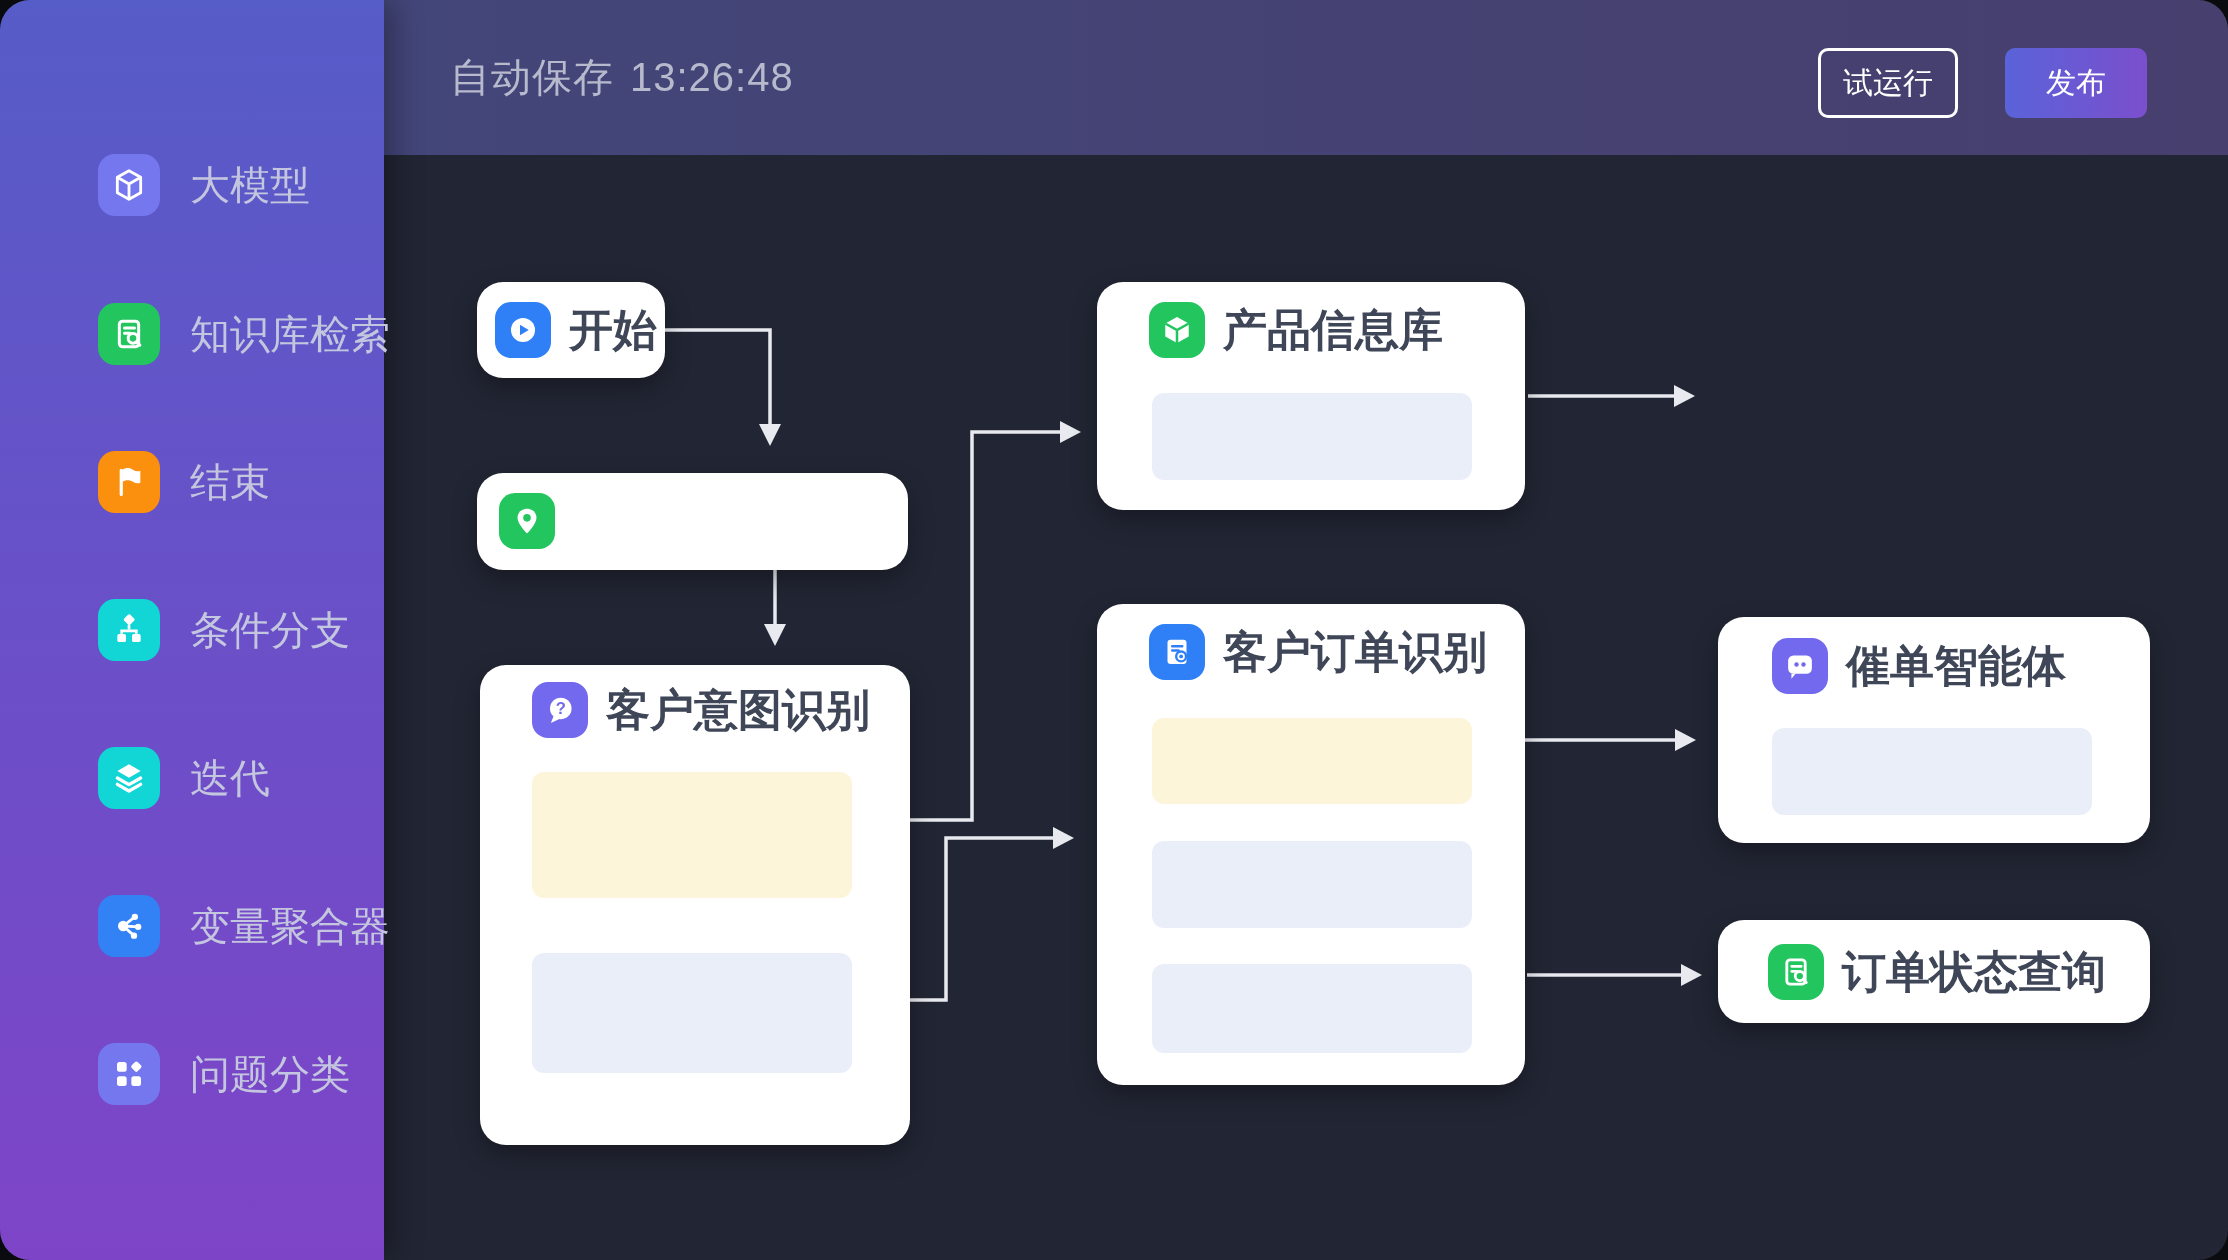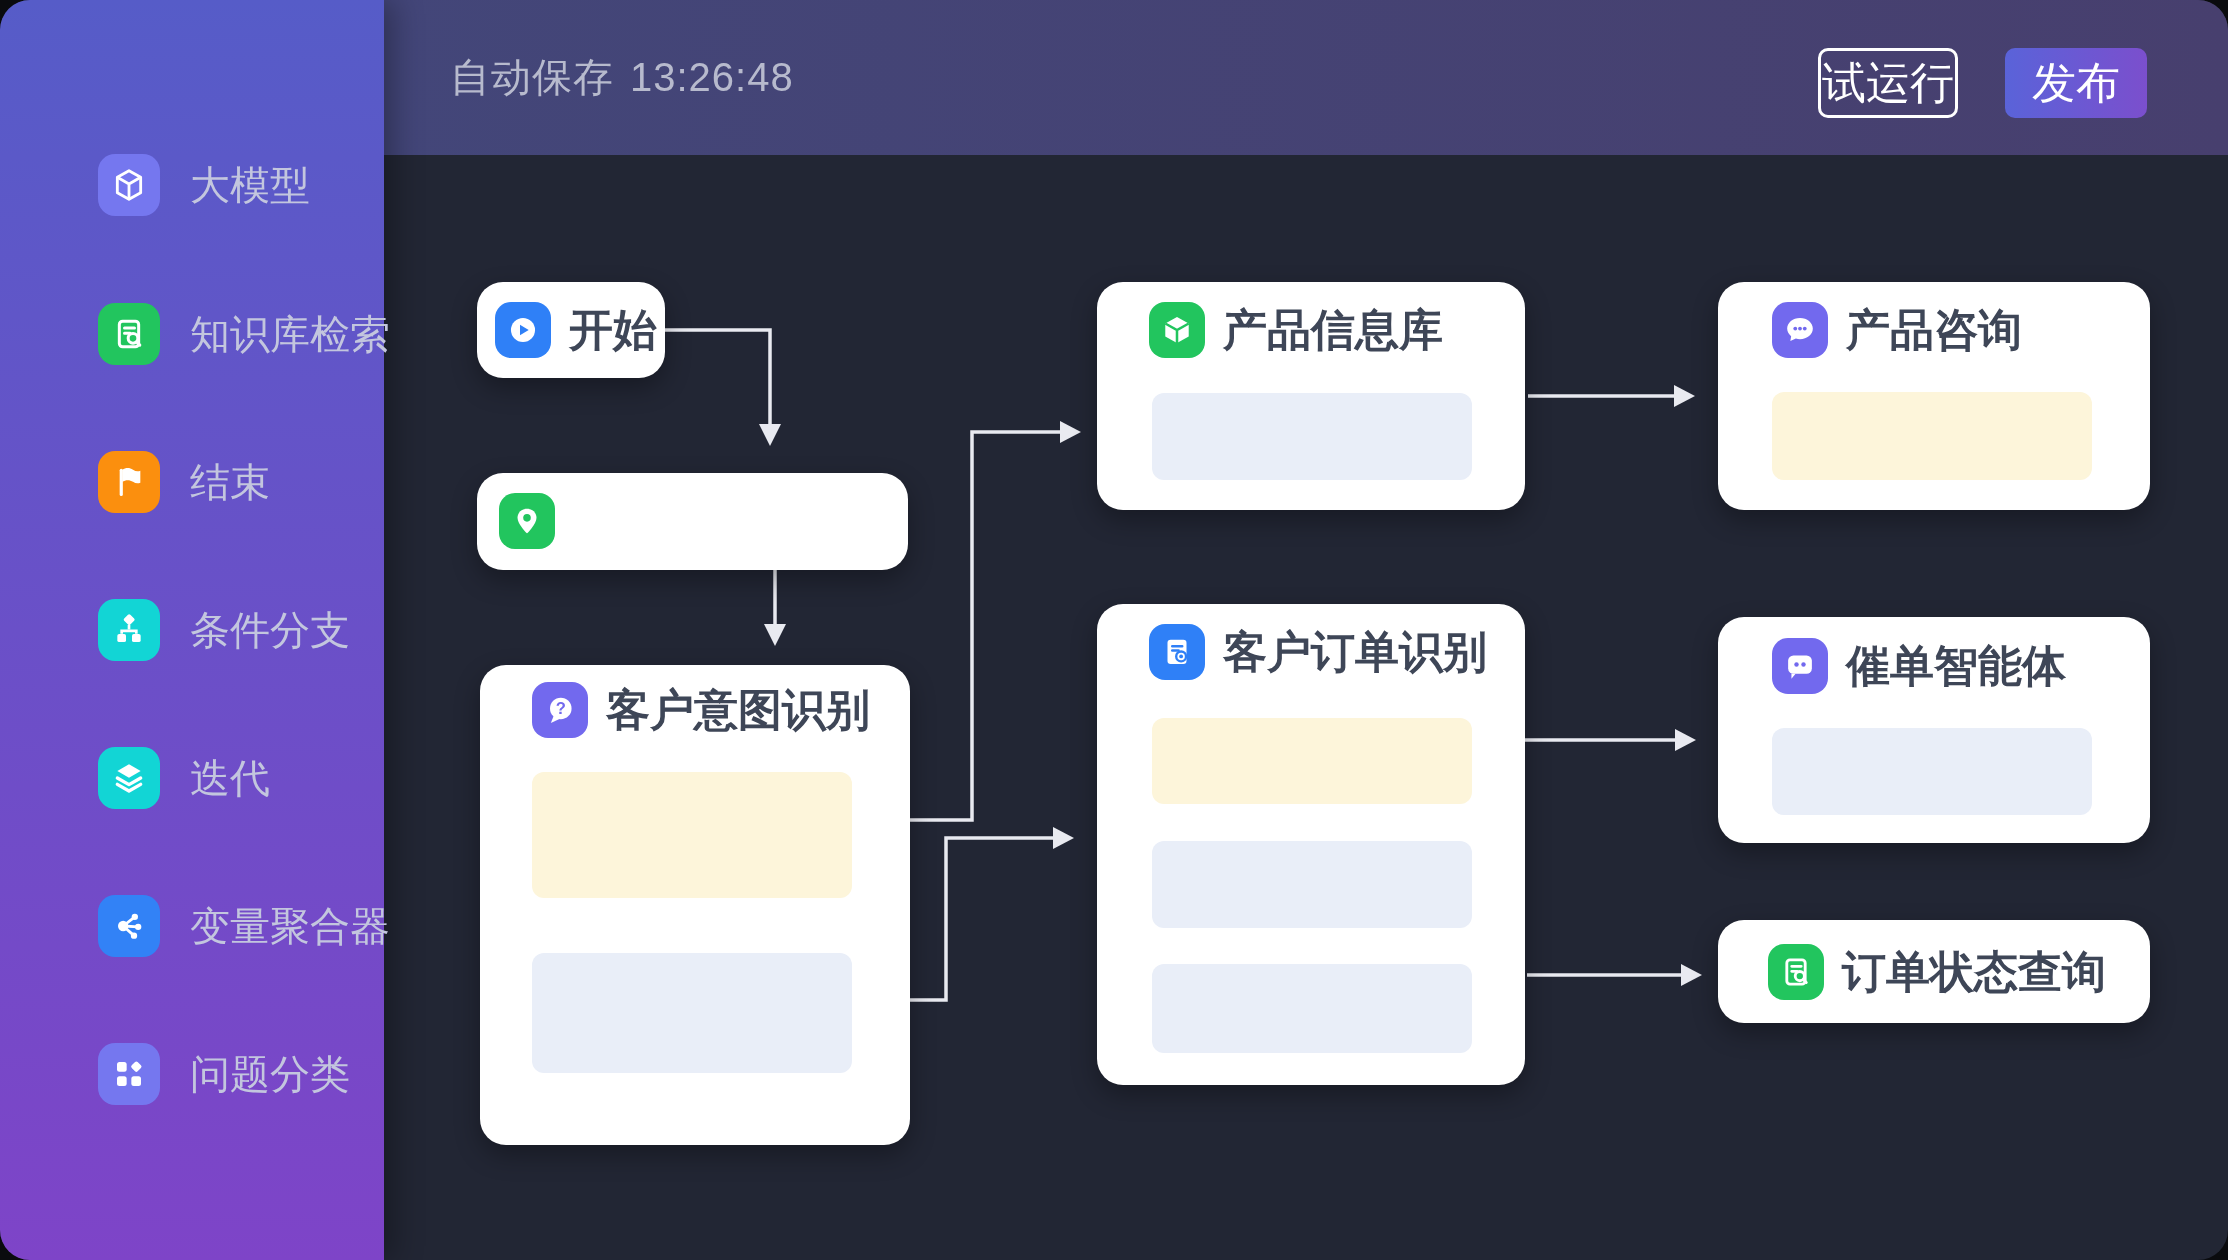--- a/index.html
+++ b/index.html
@@ -14,21 +14,21 @@
   body{background:var(--outer-bg);font-family:"Liberation Sans","DejaVu Sans",sans-serif;}
   .stage{position:relative;width:2228px;height:1260px;}
   .app{position:absolute;inset:0;border-radius:30px;overflow:hidden;background:var(--canvas-bg);}
 
   
   .topbar{position:absolute;left:384px;top:0;width:1844px;height:155px;
     background:linear-gradient(90deg,var(--topbar-left),var(--topbar-right));}
   .autosave{position:absolute;left:66px;top:0;height:155px;display:flex;align-items:center;gap:16px;
     font-size:40px;color:var(--topbar-text);letter-spacing:1px;}
   .btn{position:absolute;top:48px;height:70px;border-radius:10px;display:flex;align-items:center;
-    justify-content:center;font-size:44px;color:var(--btn-text);cursor:pointer;}
+    justify-content:center;font-size:30px;color:var(--btn-text);cursor:pointer;}
   .btn-test{left:1434px;width:140px;border:3px solid #fff;background:transparent;}
   .btn-publish{left:1621px;width:142px;background:linear-gradient(90deg,var(--publish-from),var(--publish-to));}
 
   
   .sidebar{position:absolute;left:0;top:0;width:384px;height:1260px;z-index:5;
     background:linear-gradient(180deg,var(--sidebar-top),var(--sidebar-bottom));
     box-shadow:10px 0 28px rgba(0,0,0,.30);}
   .side-item{position:absolute;left:50px;display:flex;align-items:center;gap:30px;cursor:pointer;padding-left:48px;}
   .sicon{width:62px;height:62px;border-radius:17px;display:flex;align-items:center;justify-content:center;flex:none;}
   .sicon svg{width:40px;height:40px;display:block;}
@@ -166,34 +166,20 @@
           <svg viewBox="0 0 24 24">
               <path d="M12 3.8 L19.4 7.9 L19.4 16.1 L12 20.2 L4.6 16.1 L4.6 7.9 Z" fill="#fff"></path>
               <path d="M4.6 7.9 L12 12 L19.4 7.9 M12 12 L12 20.2" stroke="currentColor" stroke-width="1.6" fill="none"></path>
             </svg>
         </span>
         <span class="ntitle">产品信息库</span>
       </div>
       <div class="block b-blue bk1"></div>
     </div>
 
-    <div class="node" id="node-product-consult">
-      <div class="nhead">
-        <span class="nicon c-nindigo">
-          <svg viewBox="0 0 24 24">
-              <path d="M12 4.4c4.5 0 8.1 3 8.1 6.7 0 3.7-3.6 6.7-8.1 6.7-.9 0-1.8-.1-2.6-.4L5.9 19l.5-3.1c-1.5-1.2-2.5-2.9-2.5-4.8 0-3.7 3.6-6.7 8.1-6.7z" fill="#fff"></path>
-              <circle cx="9" cy="11.1" r="1.2" fill="currentColor"></circle>
-              <circle cx="12" cy="11.1" r="1.2" fill="currentColor"></circle>
-              <circle cx="15" cy="11.1" r="1.2" fill="currentColor"></circle>
-            </svg>
-        </span>
-        <span class="ntitle">产品咨询</span>
-      </div>
-      <div class="block b-yellow bk1"></div>
-    </div>
 
     <div class="node" id="node-order-recognize">
       <div class="nhead">
         <span class="nicon c-nblue">
           <svg viewBox="0 0 24 24">
               <rect x="6" y="4.2" width="12" height="15.4" rx="2" fill="#fff"></rect>
               <path d="M9 8.4 h6.3 M9 11 h4" stroke="currentColor" stroke-width="1.6" stroke-linecap="round" fill="none"></path>
               <circle cx="14.6" cy="14.8" r="3.1" fill="#fff" stroke="currentColor" stroke-width="1.5"></circle>
               <circle cx="14.6" cy="14.8" r="1.2" fill="currentColor"></circle>
             </svg>

